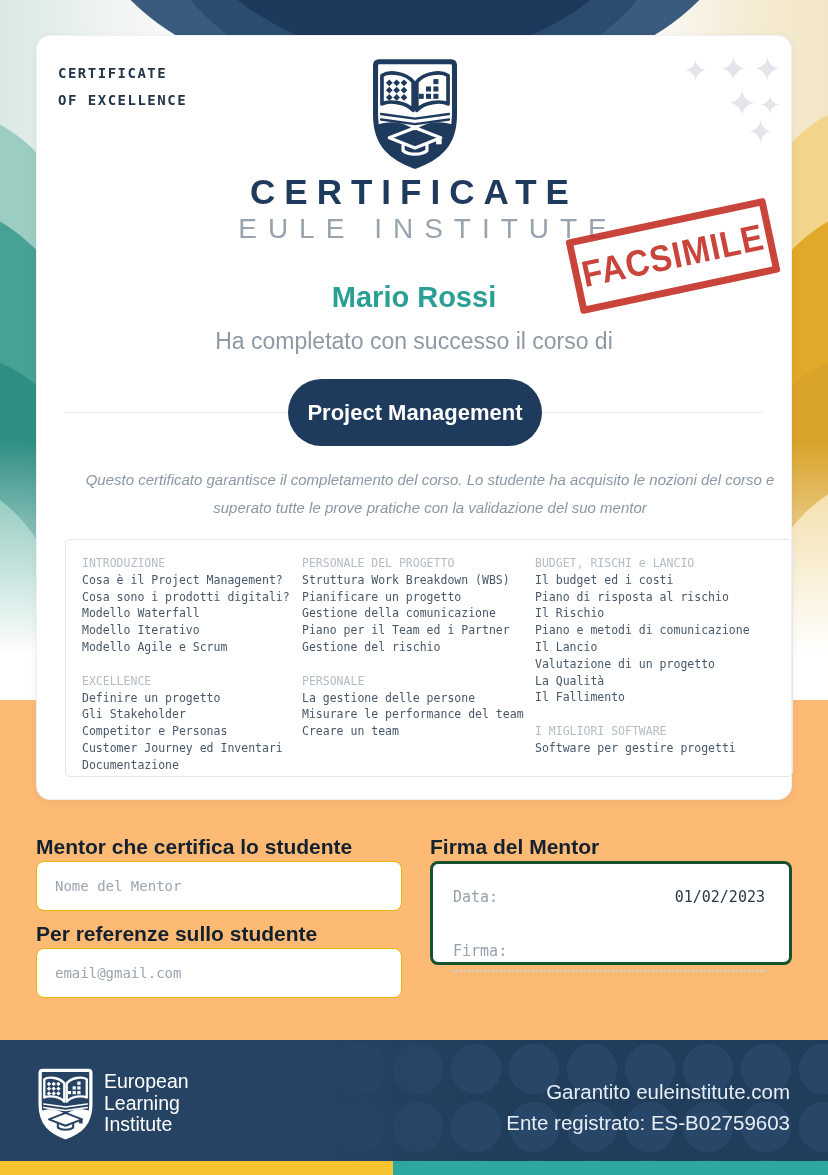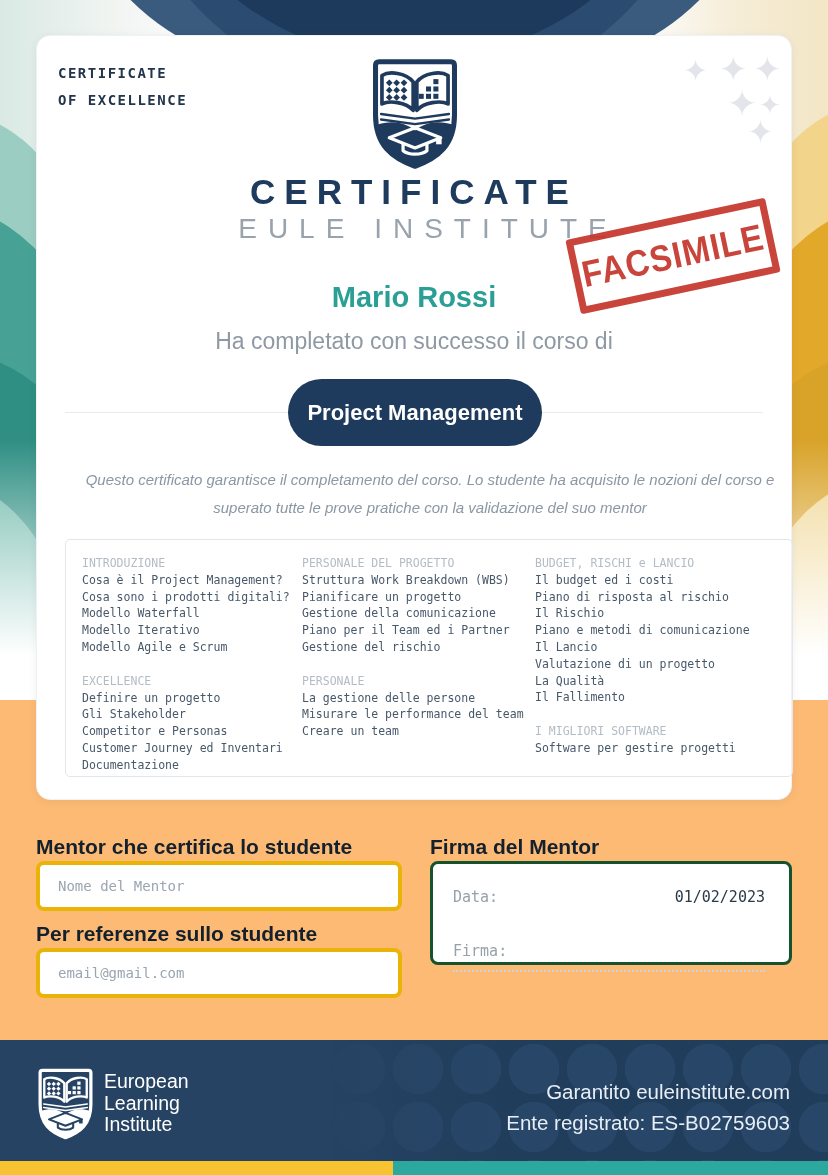--- a/index.html
+++ b/index.html
@@ -65,21 +65,21 @@
               display:flex; }
   .syl-col { font-family:"DejaVu Sans Mono", monospace; font-size:11.5px; line-height:16.8px; }
   .syl-col:nth-child(1){ width:220px; } .syl-col:nth-child(2){ width:233px; } .syl-col:nth-child(3){ width:250px; }
   .syl-section { margin-bottom:17px; }
   .syl-heading { color:#b3bcc4; }
   .syl-item { color:#47586a; }
   
   .m-label { position:absolute; font-size:21px; font-weight:bold; color:#13202e; }
   .lbl1{ left:36px; top:835px; } .lbl2{ left:36px; top:922px; } .lbl3{ left:430px; top:835px; }
   .m-input { position:absolute; left:36px; width:366px; height:50px;
-             border:4px solid #eab308; border-radius:8px; background:#ffffff;
+             border:1px solid #eab308; border-radius:8px; background:#ffffff;
              font-family:"DejaVu Sans Mono", monospace; font-size:14px; color:#3c4a58;
              padding:0 18px; outline:none; }
   .m-input::placeholder { color:#9aa5b0; }
   .in1{ top:861px; } .in2{ top:948px; }
   .sig-box { position:absolute; left:430px; top:861px; width:362px; height:104px;
              border:3px solid #14532d; border-radius:8px; background:#ffffff;
              font-family:"DejaVu Sans Mono", monospace; font-size:15px; padding:24px 24px 0 20px; }
   .sig-row { display:flex; justify-content:space-between; }
   .sig-lab { color:#97a1ab; }
   .sig-val { color:#2b3a49; }

